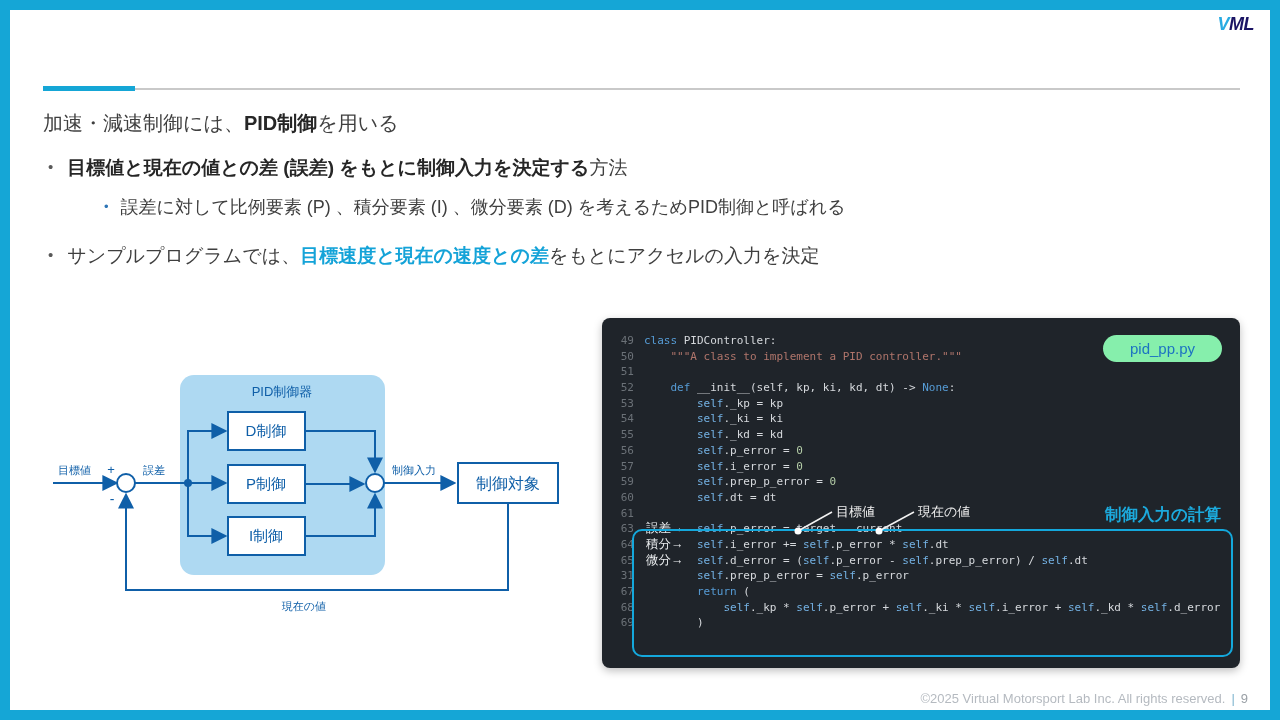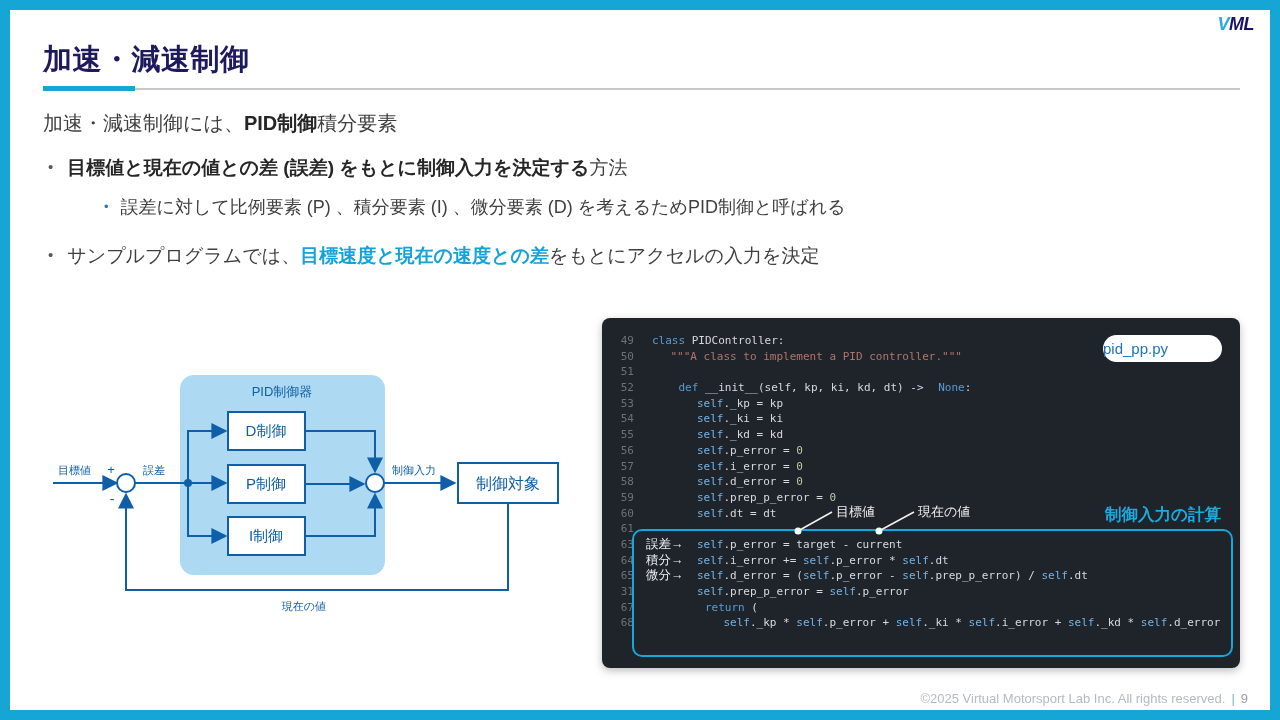--- a/index.html
+++ b/index.html
@@ -27,52 +27,51 @@
   .seg-cyanbold{color:#14a3d8;font-weight:700;}
   
   .diagram-svg{position:absolute;left:30px;top:360px;}
   
   .code-panel{position:absolute;left:592px;top:308px;width:638px;height:350px;
     background:#1f242a;border-radius:8px;box-shadow:0 3px 8px rgba(0,0,0,.25);}
   .code-lines{position:absolute;left:8px;top:15px;right:4px;}
   .code-line{position:relative;height:15.7px;white-space:pre;
     font-family:"DejaVu Sans Mono",monospace;font-size:11px;line-height:15.7px;}
   .ln{display:inline-block;width:24px;text-align:right;margin-right:10px;color:#6b7177;}
-  .tok-kw{color:#569cd6;margin-left:8px;}
+  .tok-kw{color:#569cd6;}
   .tok-self{color:#74b2e4;}
   .tok-str{color:#b0756b;}
   .tok-num{color:#b5cea8;}
   .tok-pl{color:#d6d9dd;}
   .line-label{position:absolute;left:36px;top:0;color:#eceff1;
     font-family:"Liberation Sans",sans-serif;font-size:12.5px;line-height:15.7px;text-align:center;}
-  .file-badge{position:absolute;left:501px;top:17px;width:119px;height:27px;background:#ffffff;
-    border-radius:14px;line-height:27px;font-size:15px;color:#1d73c2;}
+  .file-badge{position:absolute;left:501px;top:17px;width:119px;height:27px;background:#86efac;
+    border-radius:14px;text-align:center;line-height:27px;font-size:15px;color:#1d73c2;}
   .code-caption{position:absolute;left:503px;top:186px;font-size:16.5px;font-weight:700;color:#1caadd;}
   .anno-label{position:absolute;color:#f2f2f2;font-size:13px;}
   .anno-target{left:234px;top:185px;}
   .anno-current{left:316px;top:185px;}
   .highlight-box{position:absolute;left:30px;top:211px;width:597px;height:124px;
     border:2px solid #14a8dc;border-radius:10px;pointer-events:none;}
   .anno-overlay{position:absolute;left:0;top:0;pointer-events:none;}
   
   .footer{position:absolute;top:681px;right:22px;font-size:13px;color:#b5bac0;}
   .footer .sep{color:#7fb5cf;padding:0 6px;}
   .footer .pg{color:#9aa0a6;}
 </style>
 </head>
 <body>
 
 <div class="slide">
 
-  <div class="page-title">加速・減速制御</div>
   <div class="title-underline-accent"></div>
   <div class="title-underline-gray"></div>
   <div class="logo"><span class="v">V</span><span class="ml">ML</span></div>
 
-  <div class="textline intro"><span><span class="seg-plain">加速・減速制御には、</span><span class="seg-bold">PID制御</span><span class="seg-plain">積分要素</span></span></div>
+  <div class="textline intro"><span><span class="seg-plain">加速・減速制御には、</span><span class="seg-bold">PID制御</span><span class="seg-plain">を用いる</span></span></div>
 
   <div class="textline b1"><span class="bullet-mark">•</span><span><span class="seg-bold">目標値と現在の値との差 (誤差) をもとに制御入力を決定する</span><span class="seg-plain">方法</span></span></div>
 
   <div class="textline b2"><span class="bullet-mark">•</span><span><span class="seg-plain">サンプルプログラムでは、</span><span class="seg-cyanbold">目標速度と現在の速度との差</span><span class="seg-plain">をもとにアクセルの入力を決定</span></span></div>
 
   <div class="textline sub"><span class="bullet-mark blue">•</span><span><span class="seg-plain">誤差に対して比例要素 (P) 、積分要素 (I) 、微分要素 (D) を考えるためPID制御と呼ばれる</span></span></div>
 
   <svg class="diagram-svg" width="540" height="250" viewBox="0 0 540 250">
     <defs>
       <marker id="arr" viewBox="0 0 10 10" refX="8.5" refY="5" markerWidth="8" markerHeight="8" orient="auto-start-reverse">
@@ -117,30 +116,30 @@
     <div class="code-lines">
         <div class="code-line"><span class="ln">49</span><span class="ct"><span class="tok-kw">class</span><span class="tok-pl"> PIDController:</span></span></div>
         <div class="code-line"><span class="ln">50</span><span class="ct"><span class="tok-str">    """A class to implement a PID controller."""</span></span></div>
         <div class="code-line"><span class="ln">51</span><span class="ct"></span></div>
         <div class="code-line"><span class="ln">52</span><span class="ct"><span class="tok-pl">    </span><span class="tok-kw">def</span><span class="tok-pl"> __init__(self, kp, ki, kd, dt) -&gt; </span><span class="tok-kw">None</span><span class="tok-pl">:</span></span></div>
         <div class="code-line"><span class="ln">53</span><span class="ct"><span class="tok-pl">        </span><span class="tok-self">self</span><span class="tok-pl">._kp = kp</span></span></div>
         <div class="code-line"><span class="ln">54</span><span class="ct"><span class="tok-pl">        </span><span class="tok-self">self</span><span class="tok-pl">._ki = ki</span></span></div>
         <div class="code-line"><span class="ln">55</span><span class="ct"><span class="tok-pl">        </span><span class="tok-self">self</span><span class="tok-pl">._kd = kd</span></span></div>
         <div class="code-line"><span class="ln">56</span><span class="ct"><span class="tok-pl">        </span><span class="tok-self">self</span><span class="tok-pl">.p_error = </span><span class="tok-num">0</span></span></div>
         <div class="code-line"><span class="ln">57</span><span class="ct"><span class="tok-pl">        </span><span class="tok-self">self</span><span class="tok-pl">.i_error = </span><span class="tok-num">0</span></span></div>
-        <div class="code-line"><span class="ln">58</span><span class="ct"><span class="tok-pl">        </span><span class="tok-self">self</span><span class="tok-pl">.d_error = </span><span class="tok-num">0</span></span></div>
         <div class="code-line"><span class="ln">59</span><span class="ct"><span class="tok-pl">        </span><span class="tok-self">self</span><span class="tok-pl">.prep_p_error = </span><span class="tok-num">0</span></span></div>
         <div class="code-line"><span class="ln">60</span><span class="ct"><span class="tok-pl">        </span><span class="tok-self">self</span><span class="tok-pl">.dt = dt</span></span></div>
         <div class="code-line"><span class="ln">61</span><span class="ct"></span></div>
         <div class="code-line"><span class="ln">63</span><span class="ct"><span class="tok-pl">        </span><span class="tok-self">self</span><span class="tok-pl">.p_error = target - current</span></span><span class="line-label">誤差→</span></div>
         <div class="code-line"><span class="ln">64</span><span class="ct"><span class="tok-pl">        </span><span class="tok-self">self</span><span class="tok-pl">.i_error += </span><span class="tok-self">self</span><span class="tok-pl">.p_error * </span><span class="tok-self">self</span><span class="tok-pl">.dt</span></span><span class="line-label">積分→</span></div>
         <div class="code-line"><span class="ln">65</span><span class="ct"><span class="tok-pl">        </span><span class="tok-self">self</span><span class="tok-pl">.d_error = (</span><span class="tok-self">self</span><span class="tok-pl">.p_error - </span><span class="tok-self">self</span><span class="tok-pl">.prep_p_error) / </span><span class="tok-self">self</span><span class="tok-pl">.dt</span></span><span class="line-label">微分→</span></div>
         <div class="code-line"><span class="ln">31</span><span class="ct"><span class="tok-pl">        </span><span class="tok-self">self</span><span class="tok-pl">.prep_p_error = </span><span class="tok-self">self</span><span class="tok-pl">.p_error</span></span></div>
         <div class="code-line"><span class="ln">67</span><span class="ct"><span class="tok-pl">        </span><span class="tok-kw">return</span><span class="tok-pl"> (</span></span></div>
         <div class="code-line"><span class="ln">68</span><span class="ct"><span class="tok-pl">            </span><span class="tok-self">self</span><span class="tok-pl">._kp * </span><span class="tok-self">self</span><span class="tok-pl">.p_error + </span><span class="tok-self">self</span><span class="tok-pl">._ki * </span><span class="tok-self">self</span><span class="tok-pl">.i_error + </span><span class="tok-self">self</span><span class="tok-pl">._kd * </span><span class="tok-self">self</span><span class="tok-pl">.d_error</span></span></div>
+        <div class="code-line"><span class="ln">69</span><span class="ct"><span class="tok-pl">        )</span></span></div>
       </div>
     <div class="file-badge">pid_pp.py</div>
     <div class="highlight-box"></div>
     <svg class="anno-overlay" width="638" height="350" viewBox="0 0 638 350">
       <line x1="196" y1="213" x2="230" y2="194" stroke="#f2f2f2" stroke-width="1.5"></line>
       <line x1="277" y1="213" x2="312" y2="194" stroke="#f2f2f2" stroke-width="1.5"></line>
       <circle cx="196" cy="213" r="3.5" fill="#ffffff"></circle>
       <circle cx="277" cy="213" r="3.5" fill="#ffffff"></circle>
     </svg>
     <div class="anno-label anno-target">目標値</div>

